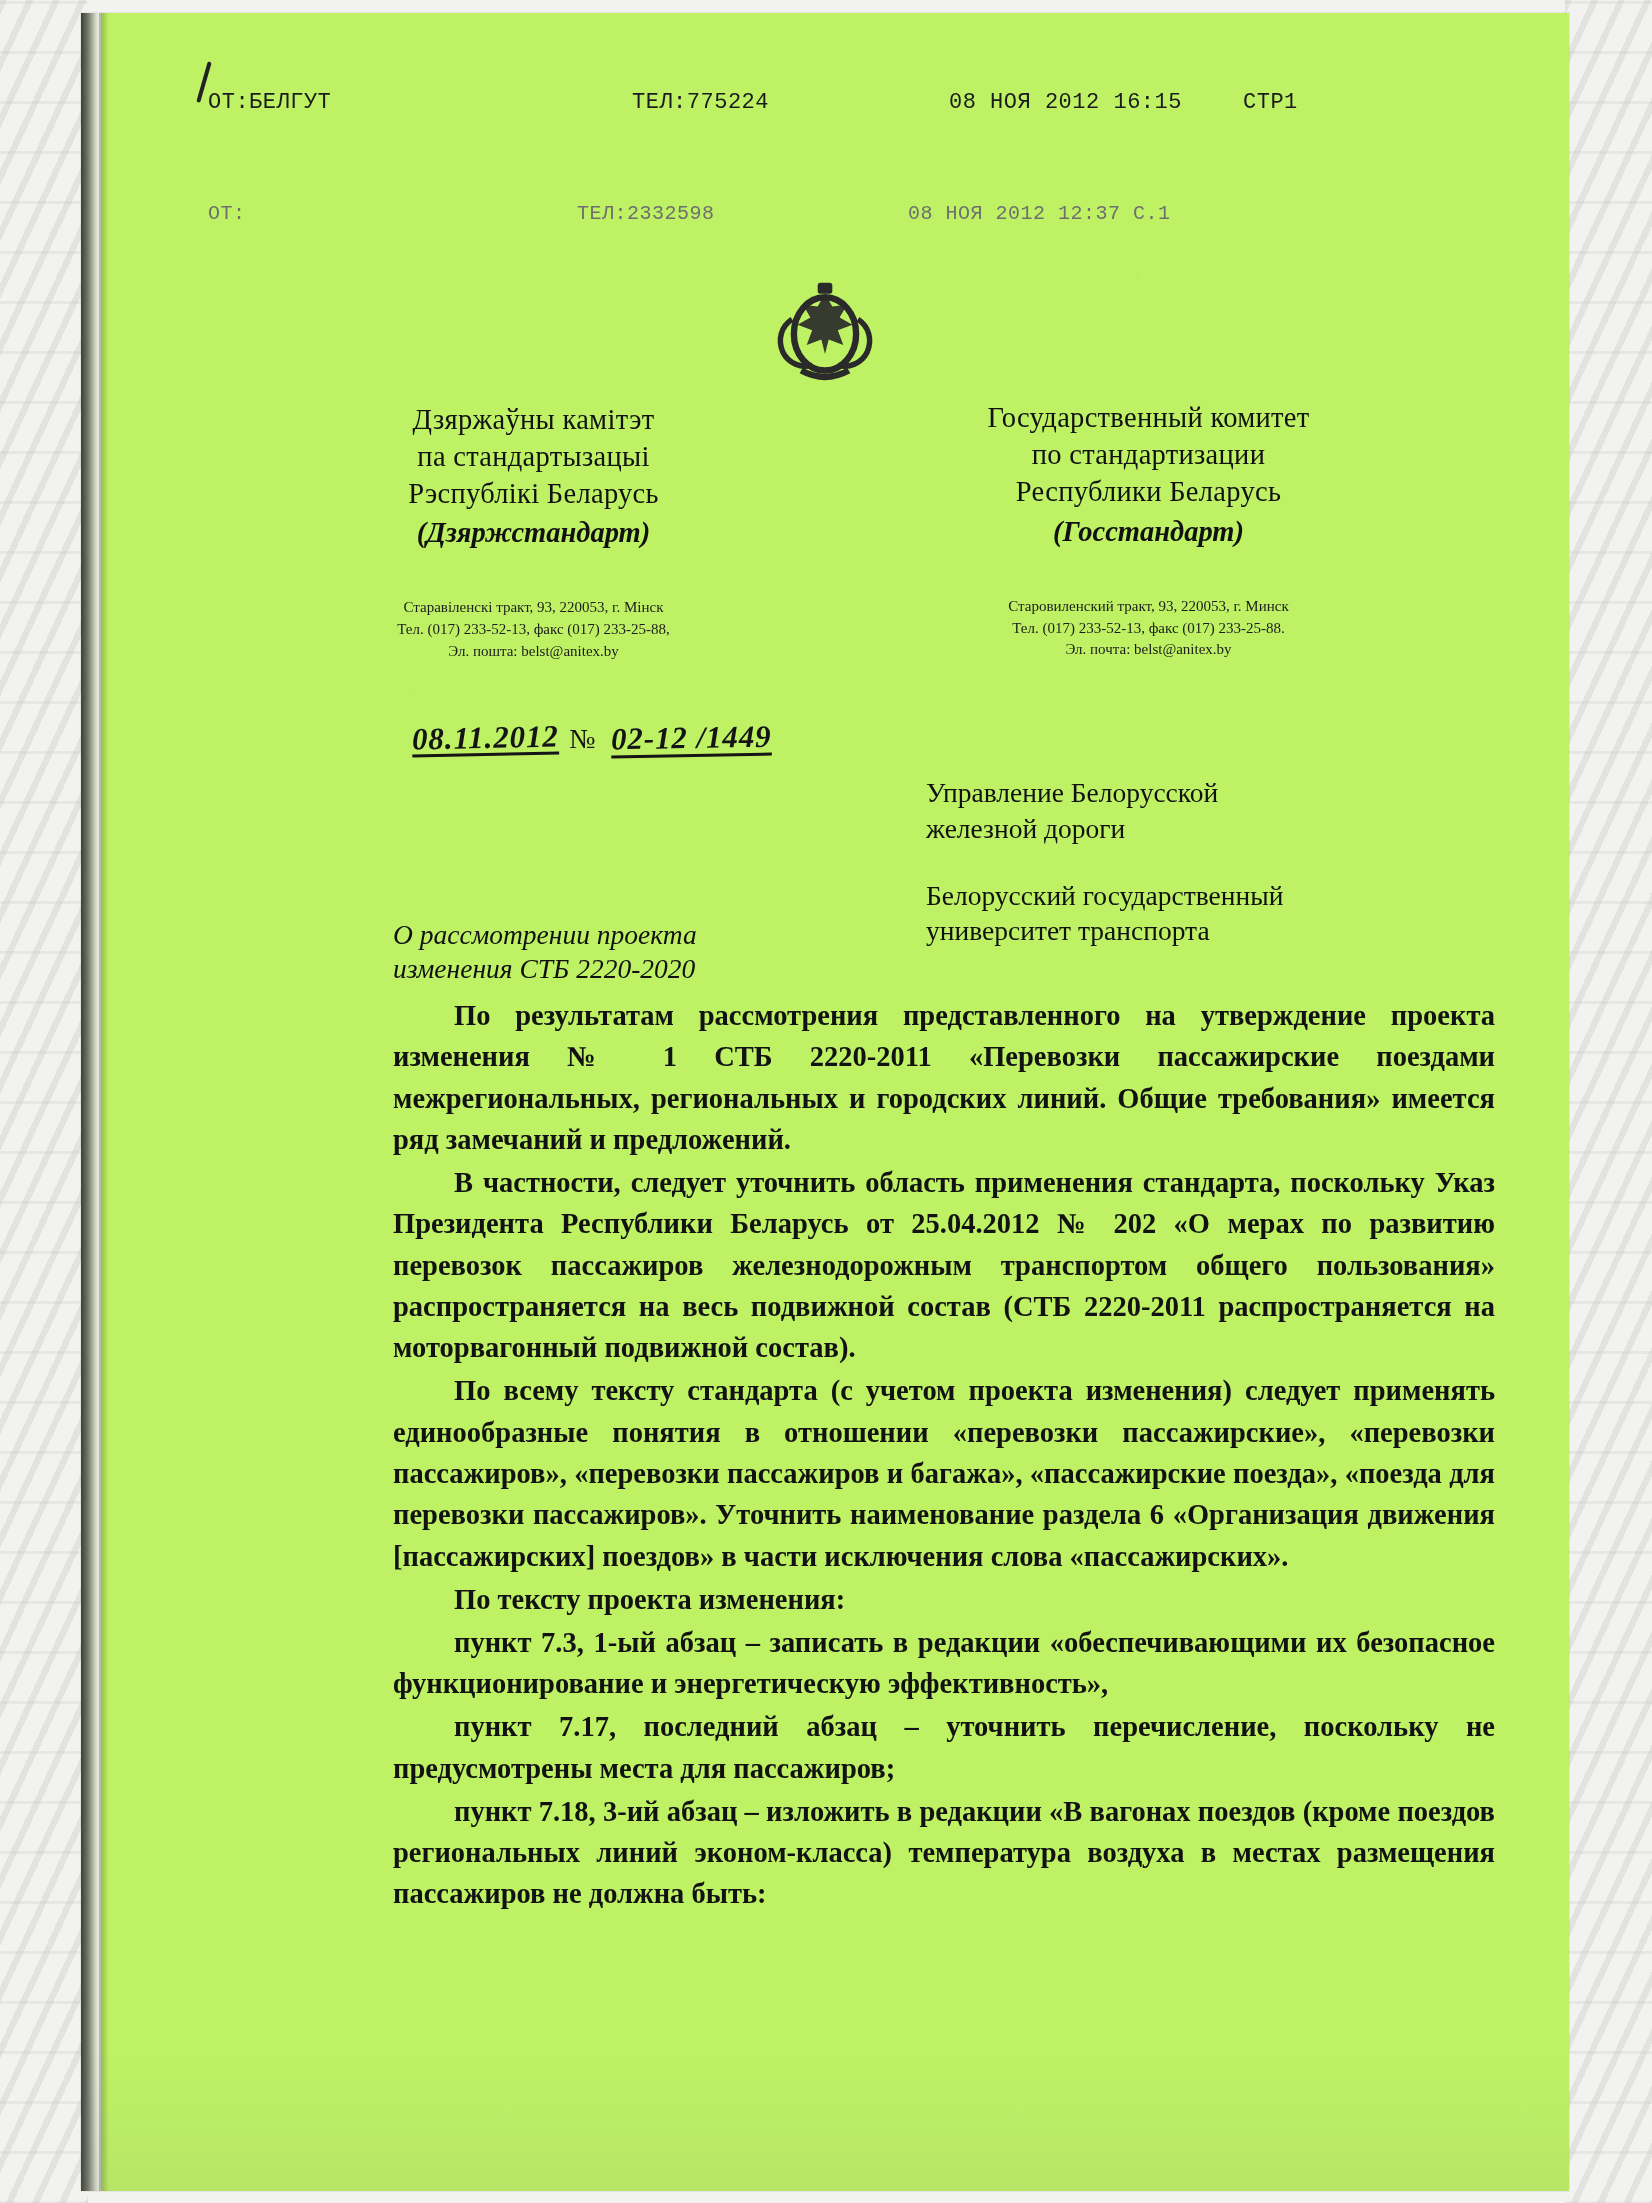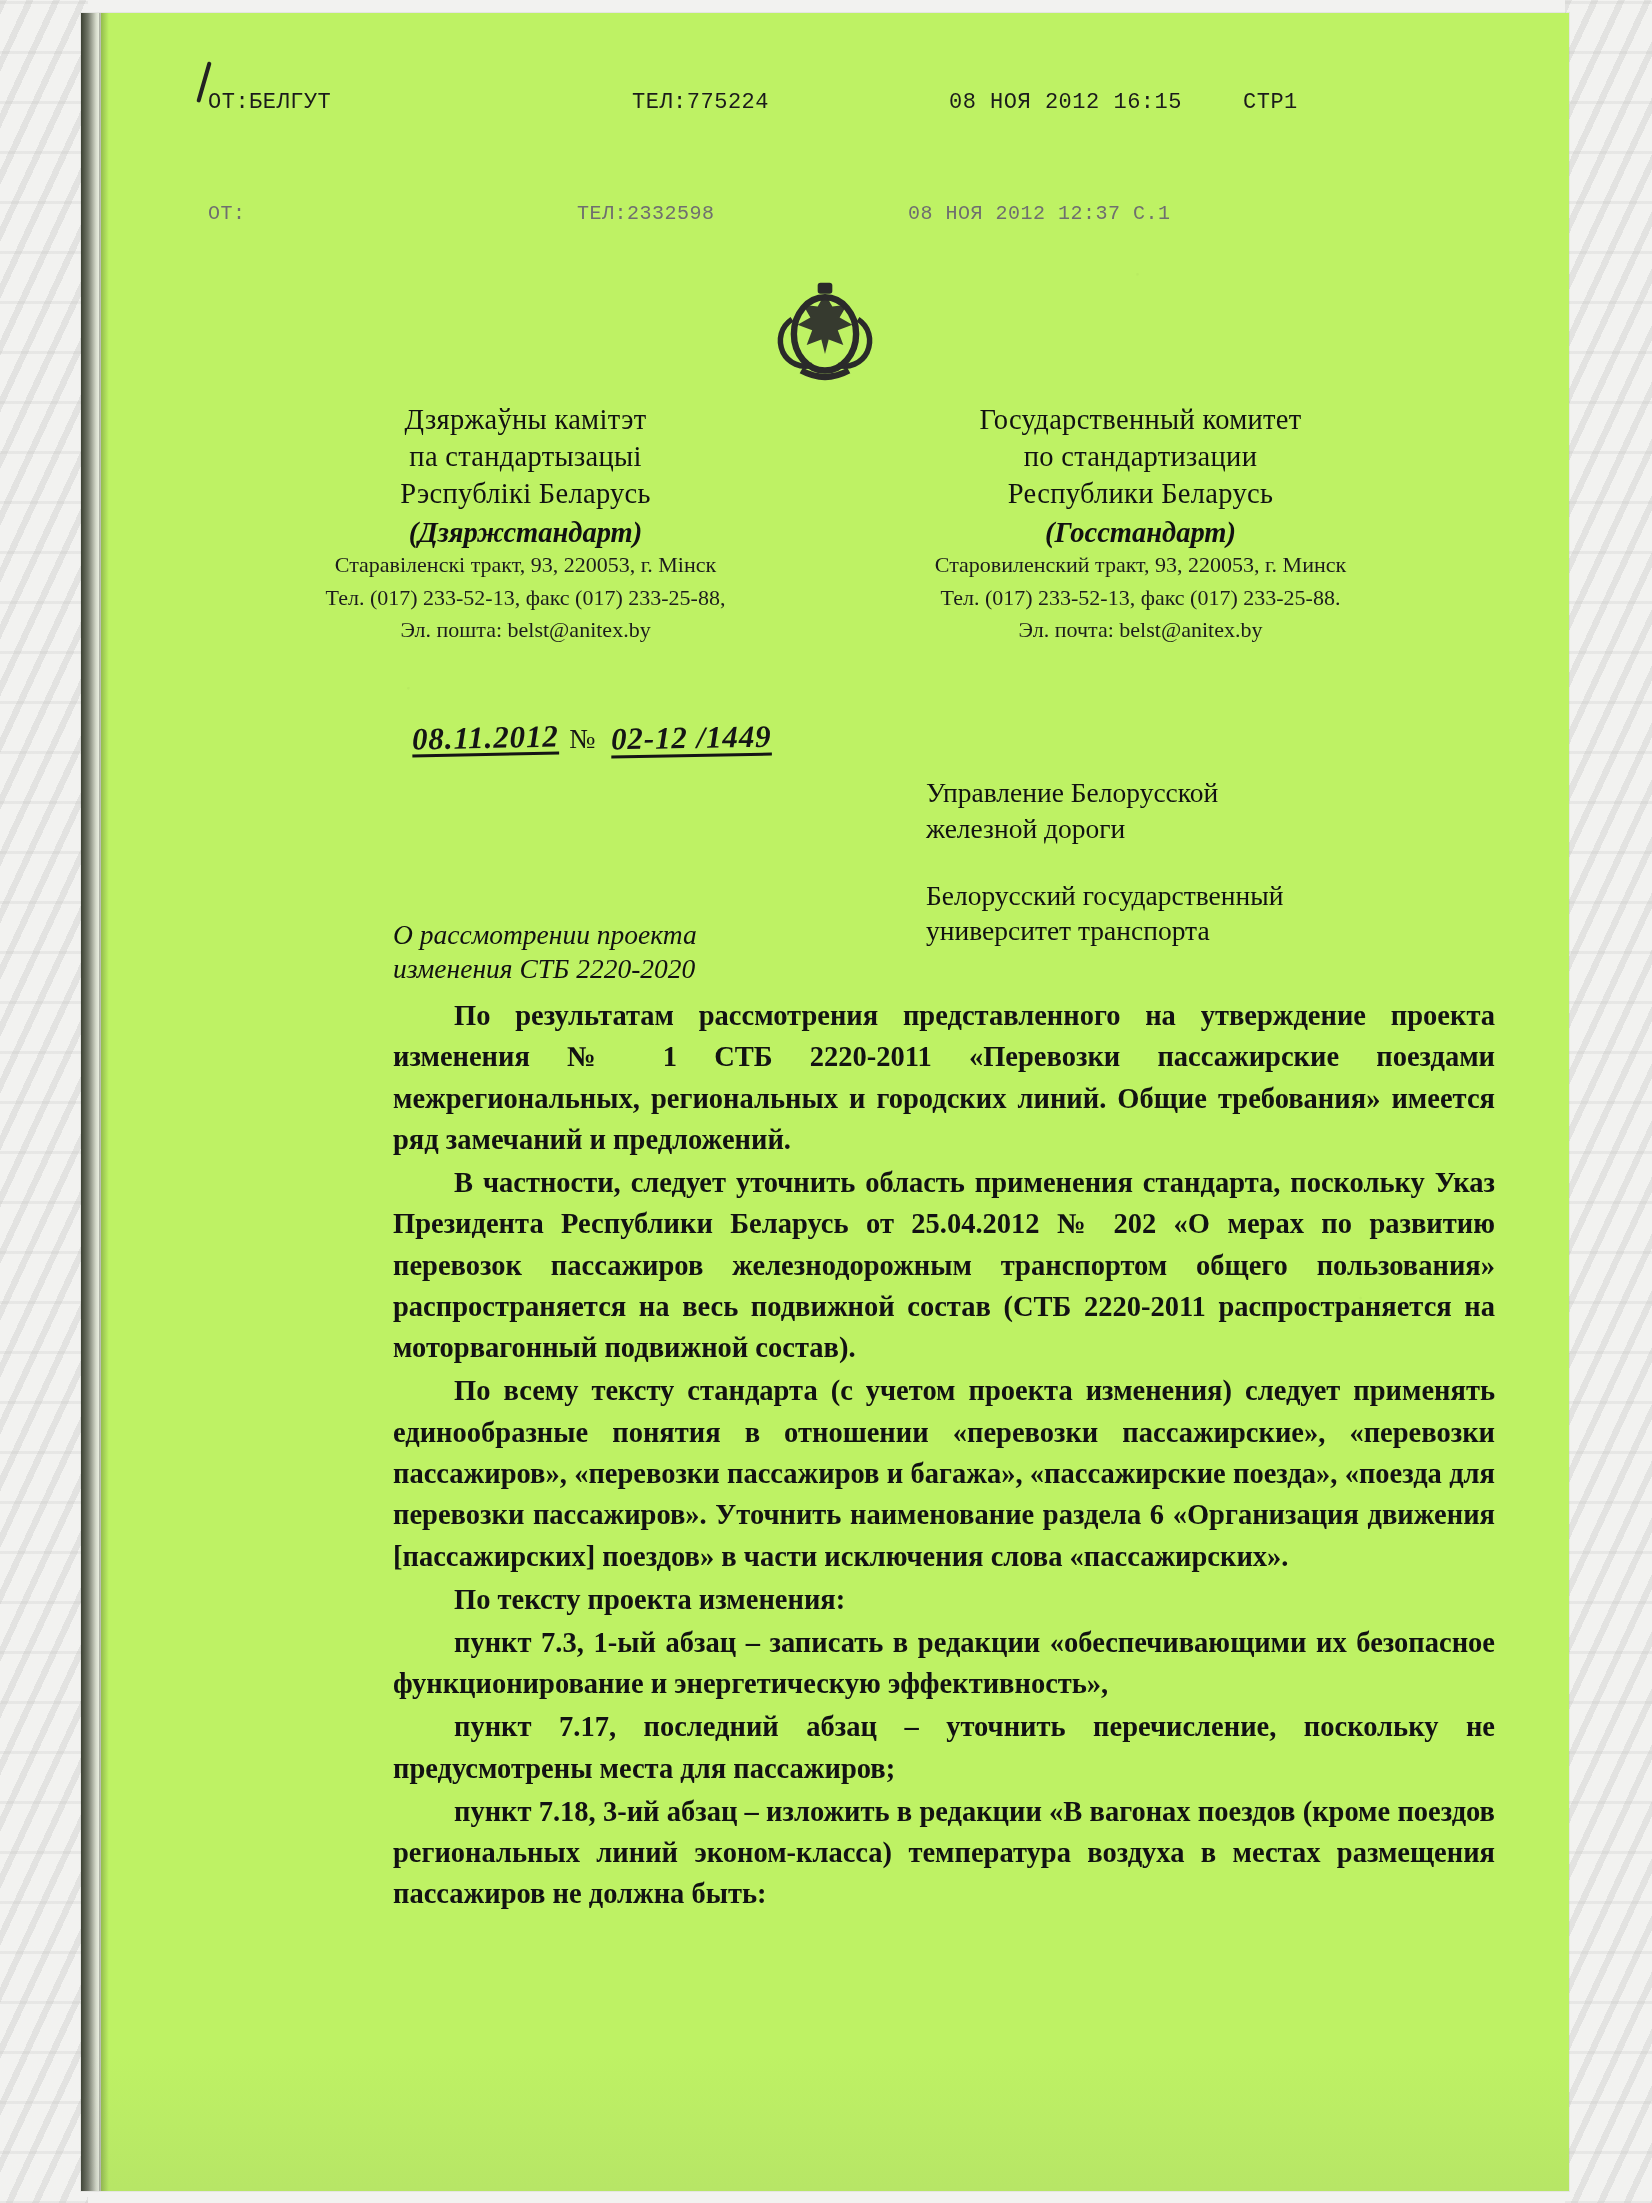--- a/index.html
+++ b/index.html
@@ -129,47 +129,47 @@
     top: 266px;
     transform: translateX(-50%);
     width: 121px;
     height: 108px;
   }
 
   
   .letterhead {
     position: absolute;
     top: 386px;
-    left: 8px;
+    left: 16px;
     width: 100%;
     display: flex;
     justify-content: center;
     gap: 101px;
-    align-items: flex-end;
   }
   .lh-col {
     width: 514px;
     text-align: center;
     color: #111;
   }
   .lh-col .l1,
   .lh-col .l2,
   .lh-col .l3 {
     font-size: 28.5px;
     line-height: 1.30;
     letter-spacing: 0.3px;
   }
   .lh-col .l4 {
     font-size: 28.5px;
     font-weight: bold;
     font-style: italic;
     margin-top: 5.5px;
   }
   .lh-addr {
-    font-size: 22px;
+    margin-top: 48px;
+    font-size: 15px;
     line-height: 1.46;
     color: #1c1c1c;
   }
   .lh-left  { padding-top: 1.8px; }
   .lh-right { padding-top: 0px; }
 
   
   .hand-line {
     position: absolute;
     left: 294px;

